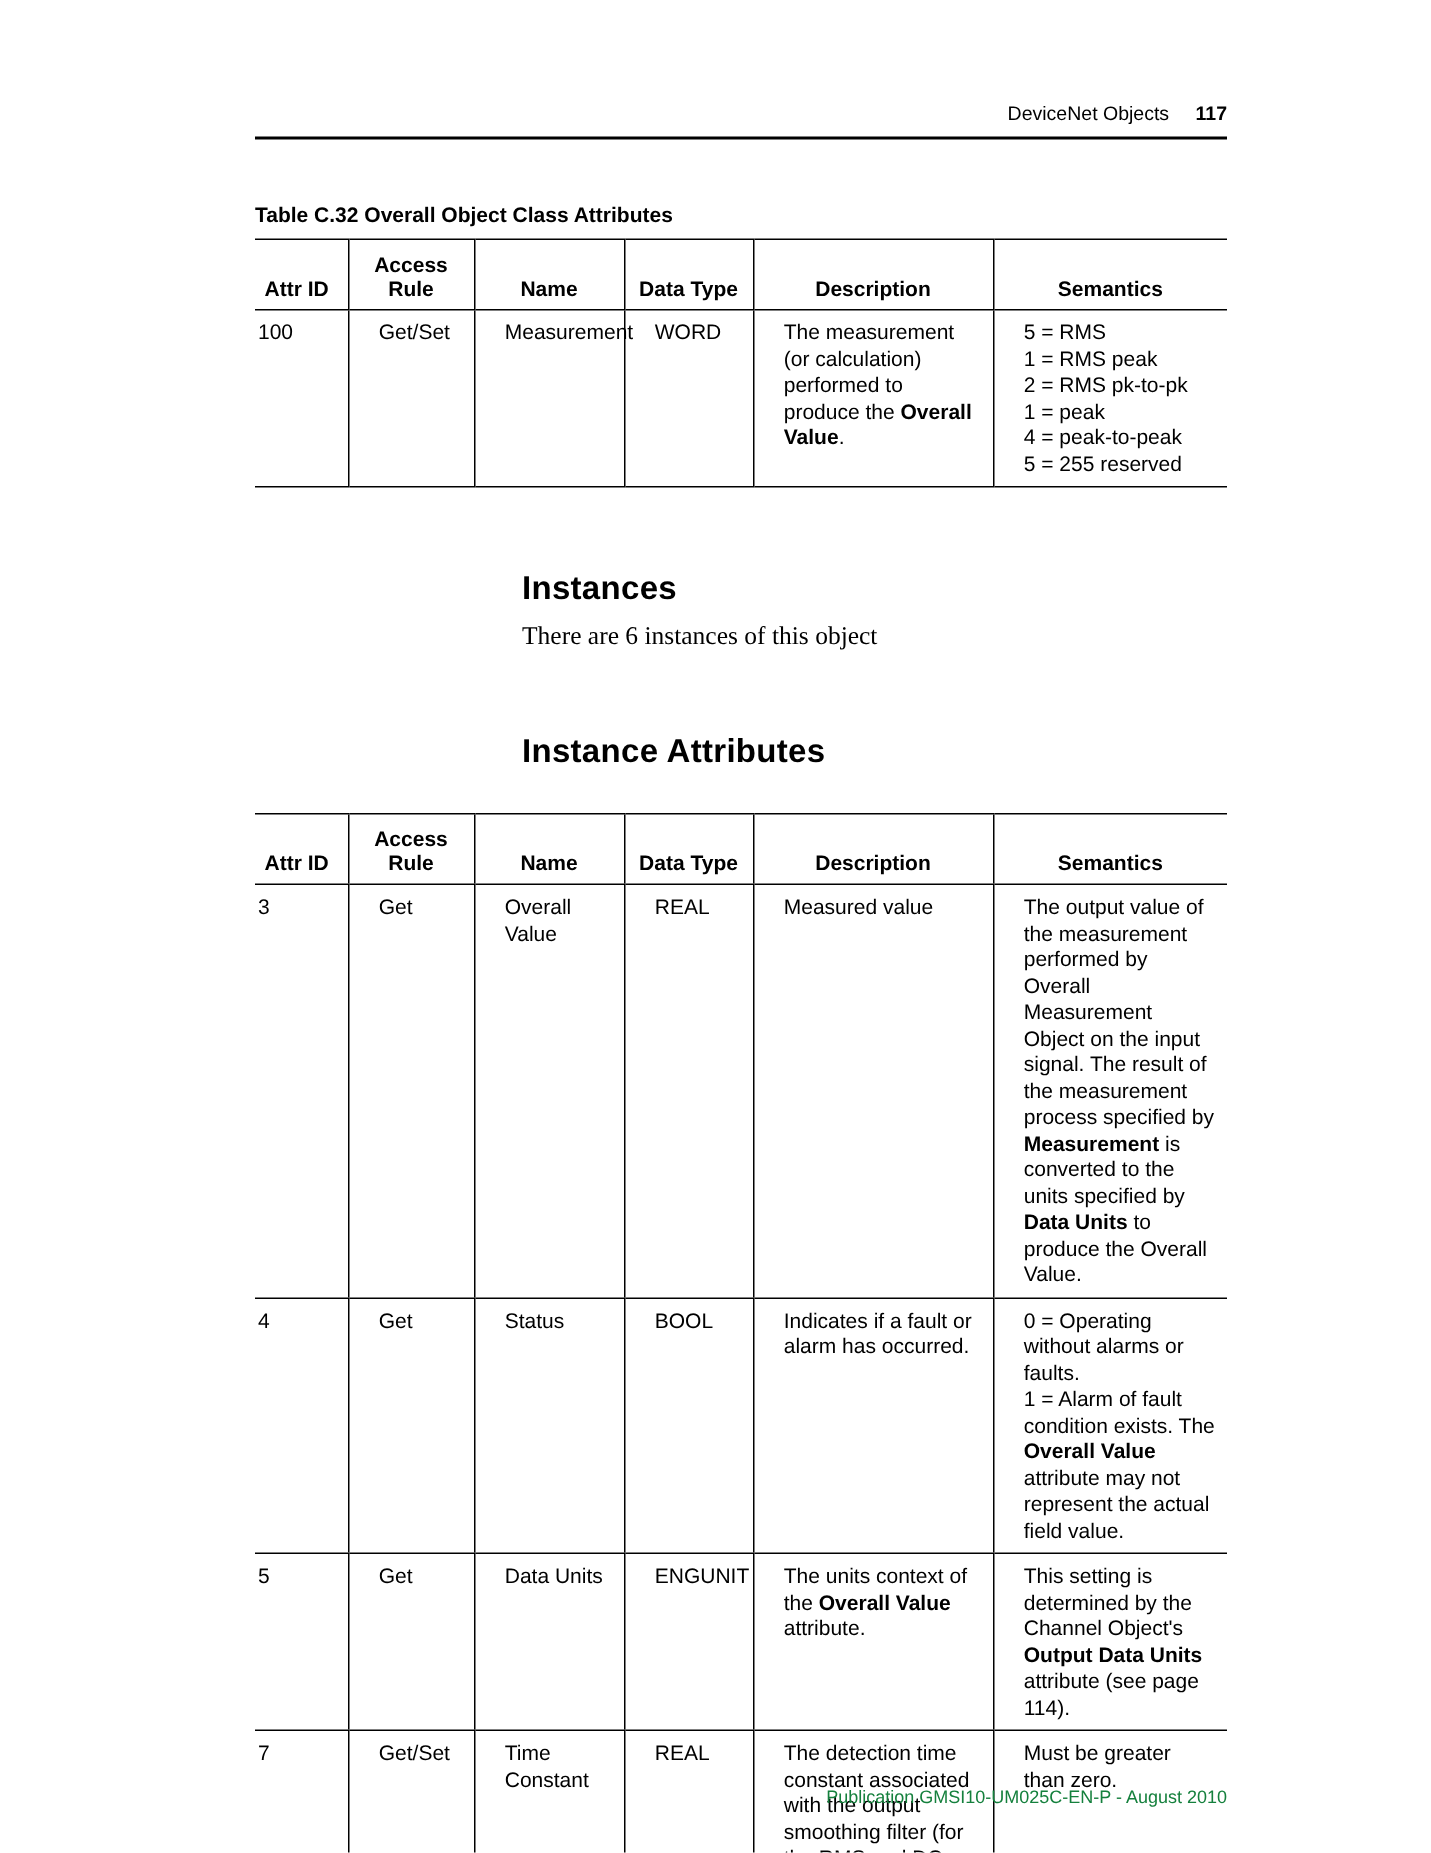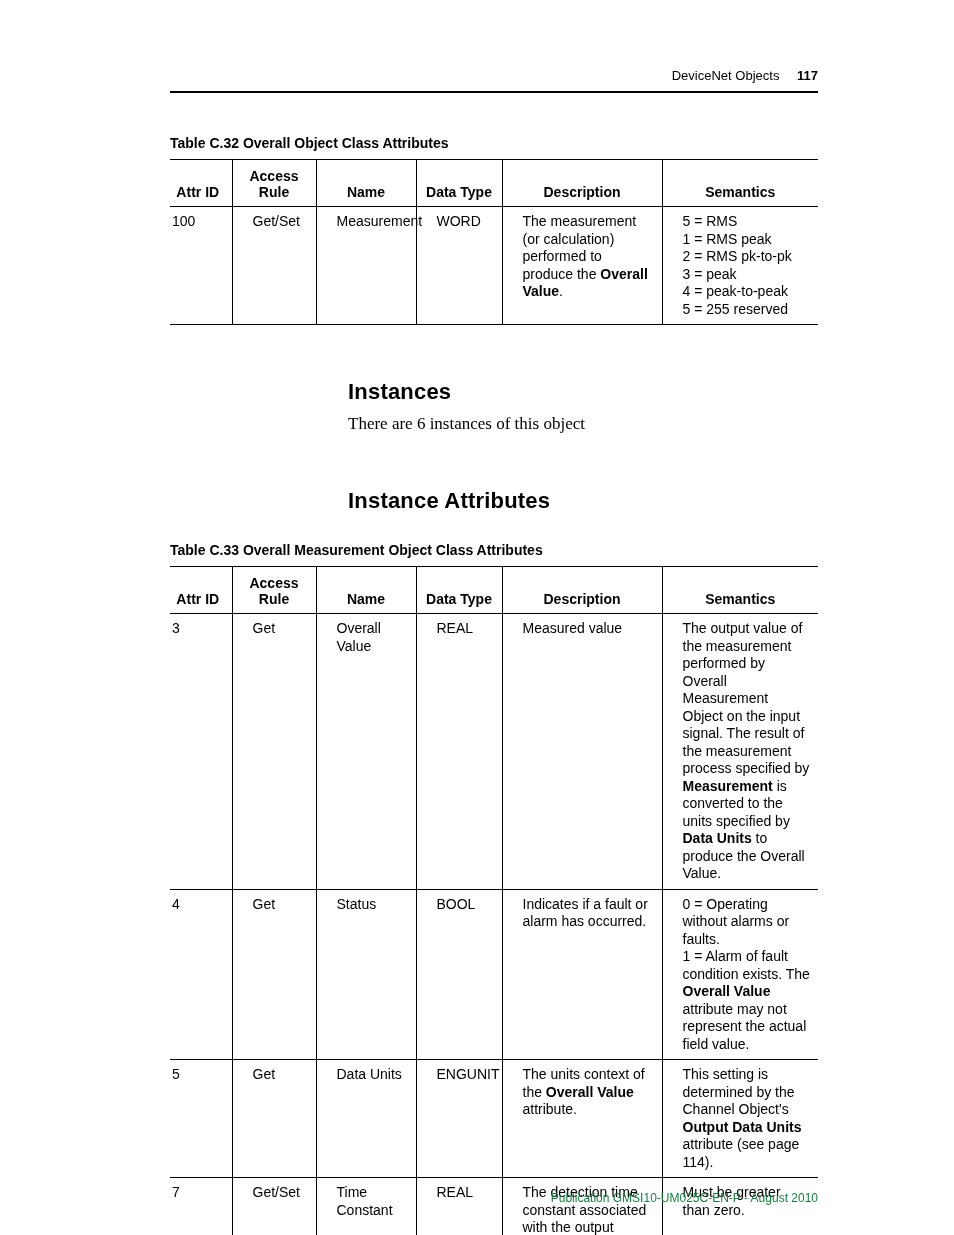--- a/index.html
+++ b/index.html
@@ -135,35 +135,34 @@
         <td>Get/Set</td>
         <td>Measurement</td>
         <td>WORD</td>
         <td>
           <span>The measurement (or calculation) performed to produce the </span><b>Overall Value</b><span>.</span>
         </td>
         <td>
           <span>5 = RMS</span><br>
           <span>1 = RMS peak</span><br>
           <span>2 = RMS pk-to-pk</span><br>
-          <span>3 = peak</span><br>
+          <span>1 = peak</span><br>
           <span>4 = peak-to-peak</span><br>
           <span>5 = 255 reserved</span>
         </td>
       </tr>
     </tbody>
   </table>
 
   <div class="section-space"></div>
 
   <div class="h2-section tight-bottom">Instances</div>
   <p class="body-text">There are 6 instances of this object</p>
 
   <div class="h2-section">Instance Attributes</div>
-  <div class="table-caption">Table C.33 Overall Measurement Object Class Attributes</div>
 
   <table class="attr">
     <colgroup>
       <col class="col-id">
         <col class="col-rule">
         <col class="col-name">
         <col class="col-dtype">
         <col class="col-desc">
         <col class="col-sem">
     </colgroup>

